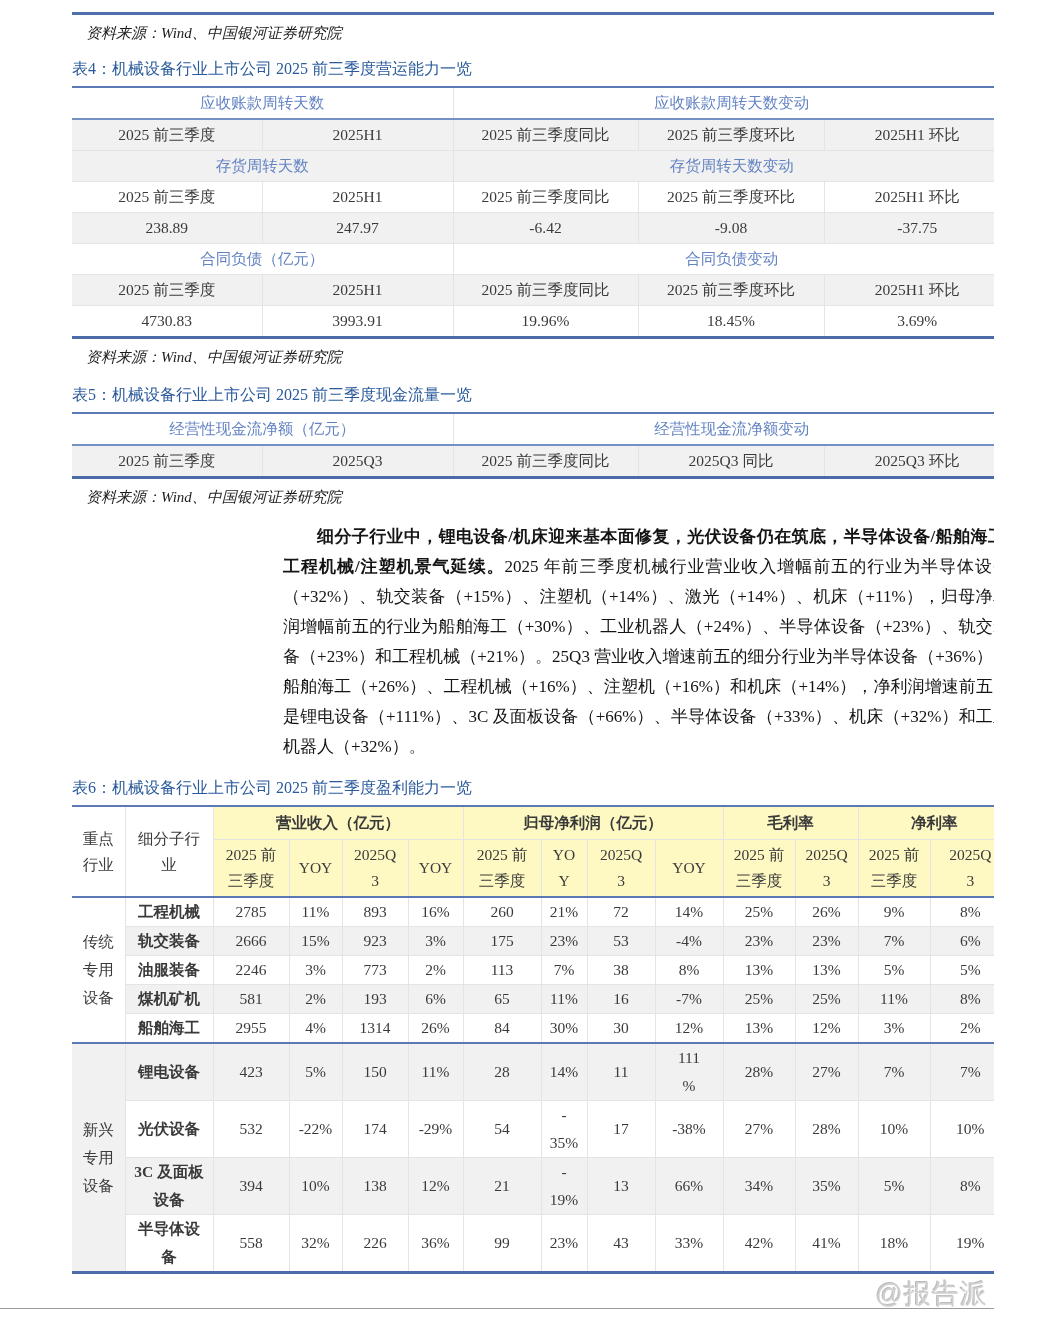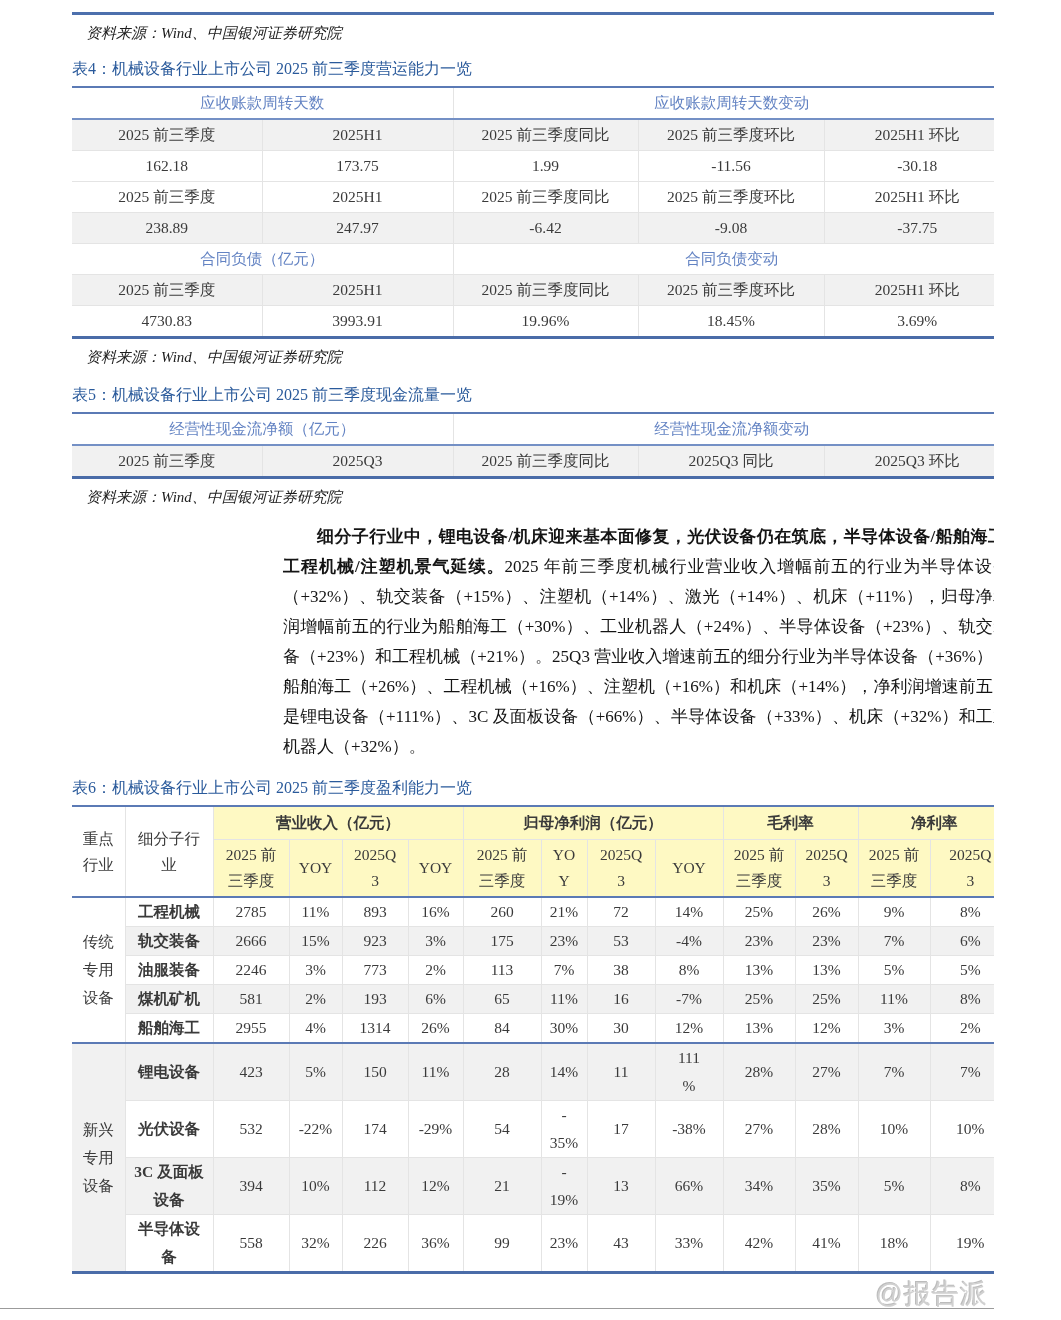--- a/index.html
+++ b/index.html
@@ -61,26 +61,23 @@
           <td colspan="2">应收账款周转天数</td>
           <td colspan="3">应收账款周转天数变动</td>
         </tr>
         <tr class="gray">
           <td>2025 前三季度</td>
           <td>2025H1</td>
           <td>2025 前三季度同比</td>
           <td>2025 前三季度环比</td>
           <td>2025H1 环比</td>
         </tr>
-        <tr>
-          <td>162.18</td>
-          <td>173.75</td>
-          <td>1.99</td>
-          <td>-11.56</td>
-          <td>-30.18</td>
+        <tr class="mergehead gray">
+          <td colspan="2">存货周转天数</td>
+          <td colspan="3">存货周转天数变动</td>
         </tr>
         <tr>
           <td>2025 前三季度</td>
           <td>2025H1</td>
           <td>2025 前三季度同比</td>
           <td>2025 前三季度环比</td>
           <td>2025H1 环比</td>
         </tr>
         <tr class="gray">
           <td>238.89</td>
@@ -303,21 +300,21 @@
           <td>27%</td>
           <td>28%</td>
           <td>10%</td>
           <td>10%</td>
         </tr>
         <tr class="gray">
           <td class="name pre">3C 及面板
 设备</td>
           <td>394</td>
           <td>10%</td>
-          <td>112</td>
+          <td>138</td>
           <td>12%</td>
           <td>21</td>
           <td class="pre">-
 19%</td>
           <td>13</td>
           <td>66%</td>
           <td>34%</td>
           <td>35%</td>
           <td>5%</td>
           <td>8%</td>

